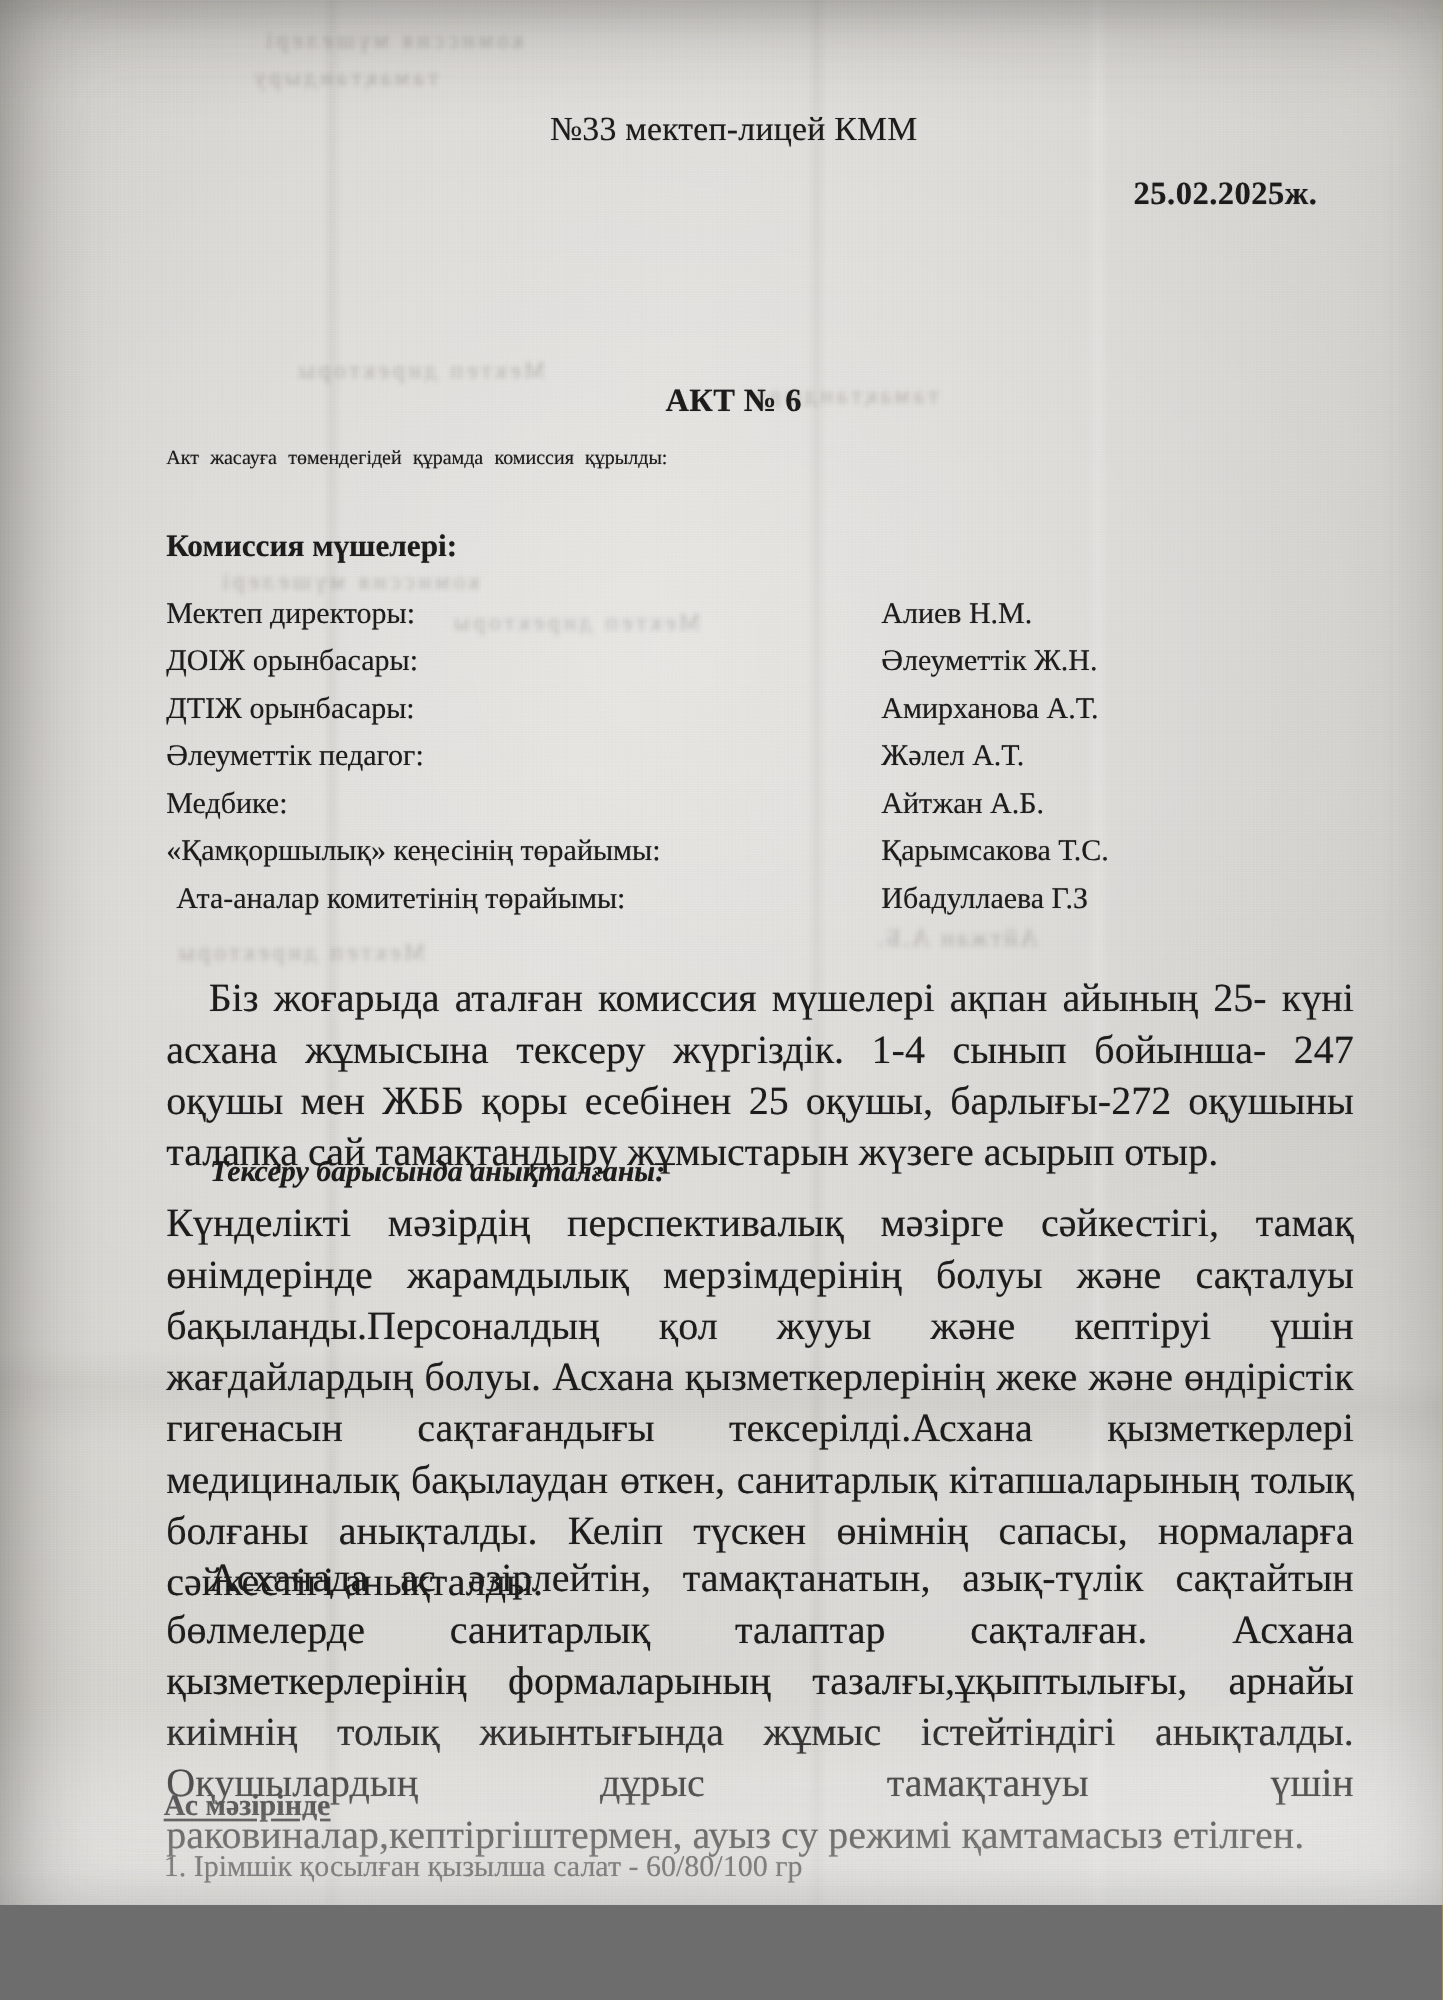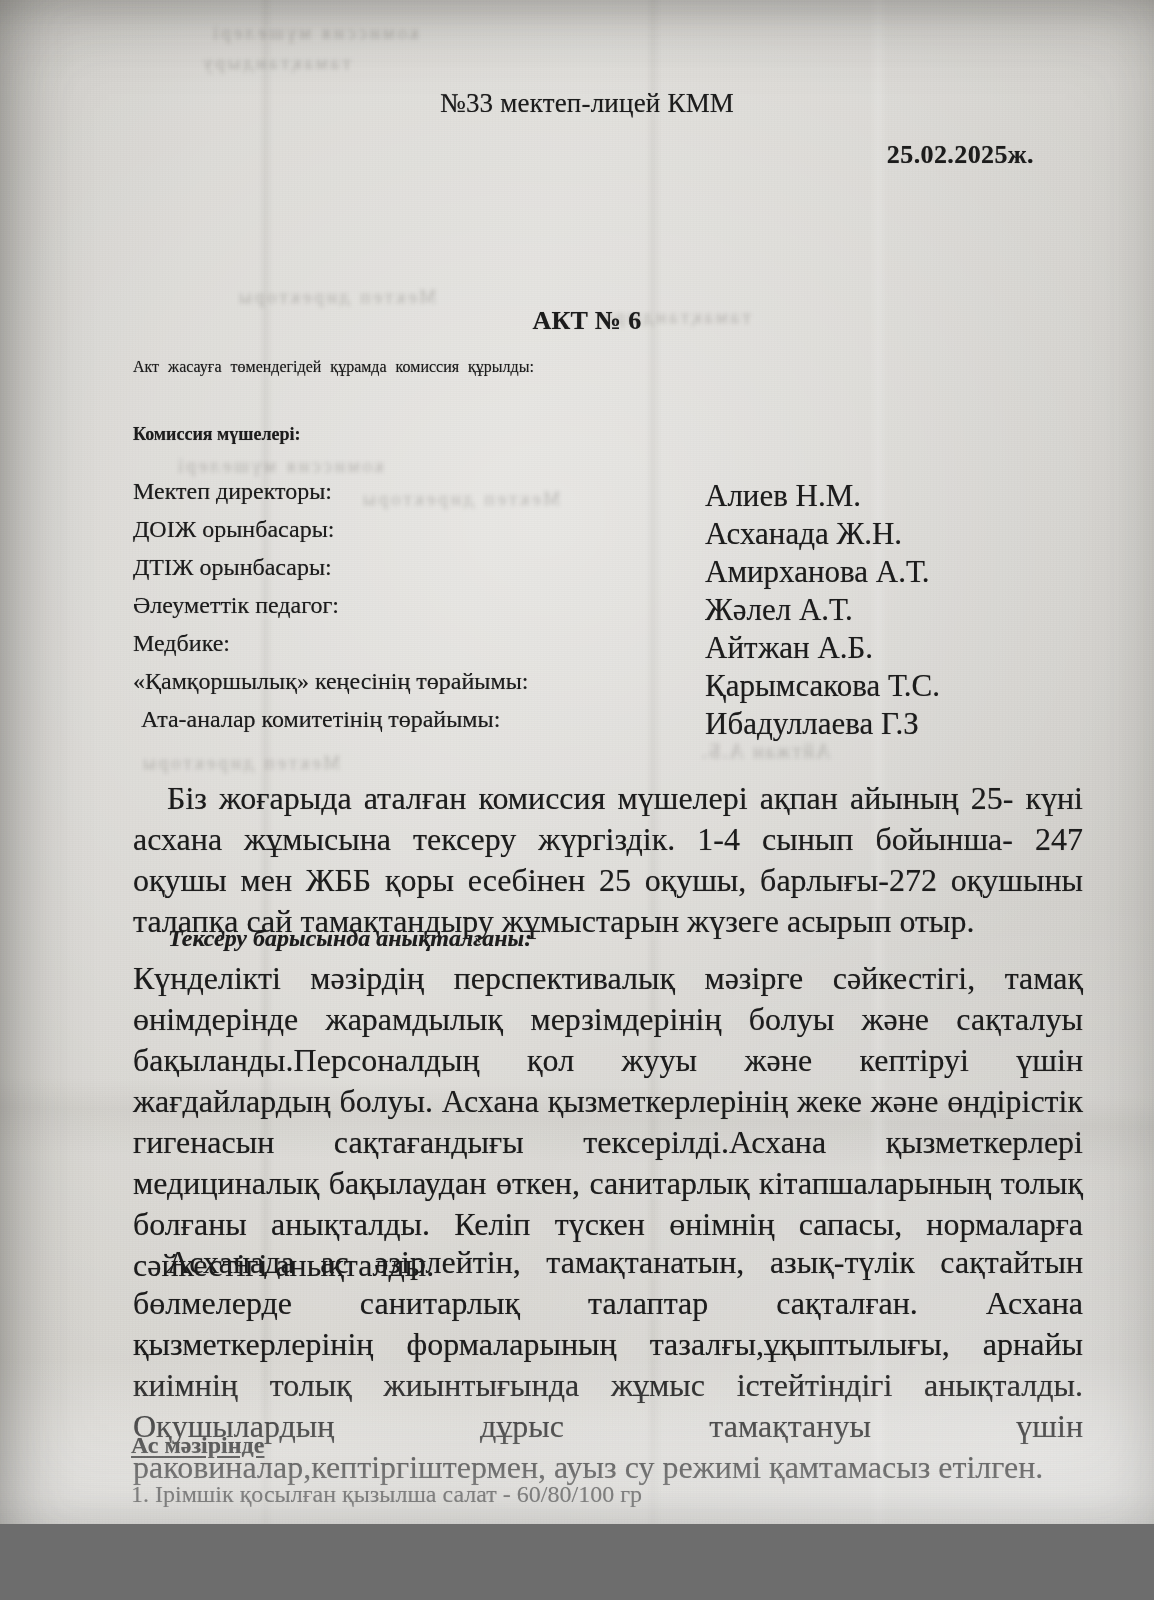--- a/index.html
+++ b/index.html
@@ -89,21 +89,21 @@
   .org-name {
     left: 0; right: 0;
     top: 88px;
     text-align: center;
     font-size: 27px;
     letter-spacing: .2px;
   }
 
   .doc-date {
     top: 140px;
-    right: 140px;
+    right: 120px;
     font-size: 26px;
     font-weight: bold;
     letter-spacing: .4px;
   }
 
   .doc-title {
     position: absolute;
     left: 178px;
     right: 150px;
     top: 200px;
@@ -127,39 +127,39 @@
   .intro-line {
     left: 133px;
     top: 358px;
     font-size: 16px;
     word-spacing: 5px;
   }
 
   .members-head {
     left: 133px;
     top: 424px;
-    font-size: 18px;
+    font-size: 25px;
     font-weight: bold;
   }
 
   
   #members { position: absolute; left: 0; top: 0; }
   .member-row { position: absolute; left: 0; width: 100%; height: 38px; }
   .member-role {
     position: absolute;
     left: 133px;
     font-size: 24px;
     white-space: nowrap;
     text-align: center;
   }
   .member-role.indented { left: 141px; }
   .member-name {
     position: absolute;
     left: 705px;
-    font-size: 31px;
+    font-size: 24px;
     white-space: nowrap;
   }
 
   
   .para {
     position: absolute;
     left: 133px;
     width: 950px;
     font-size: 32px;
     line-height: 41px;
@@ -241,21 +241,21 @@
 
     <div class="ln members-head ink">Комиссия мүшелері:</div>
 
     <div id="members">
         <div class="member-row" style="top: 478px;">
           <span class="member-role ink">Мектеп директоры:</span>
           <span class="member-name ink">Алиев Н.М.</span>
         </div>
         <div class="member-row" style="top: 516px;">
           <span class="member-role ink">ДОІЖ орынбасары:</span>
-          <span class="member-name ink">Асханада Ж.Н.</span>
+          <span class="member-name ink">Әлеуметтік Ж.Н.</span>
         </div>
         <div class="member-row" style="top: 554px;">
           <span class="member-role ink">ДТІЖ орынбасары:</span>
           <span class="member-name ink">Амирханова А.Т.</span>
         </div>
         <div class="member-row" style="top: 592px;">
           <span class="member-role ink">Әлеуметтік педагог:</span>
           <span class="member-name ink">Жәлел А.Т.</span>
         </div>
         <div class="member-row" style="top: 630px;">

